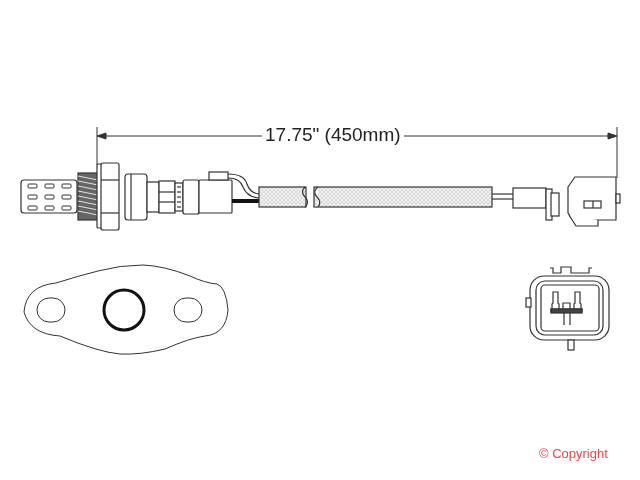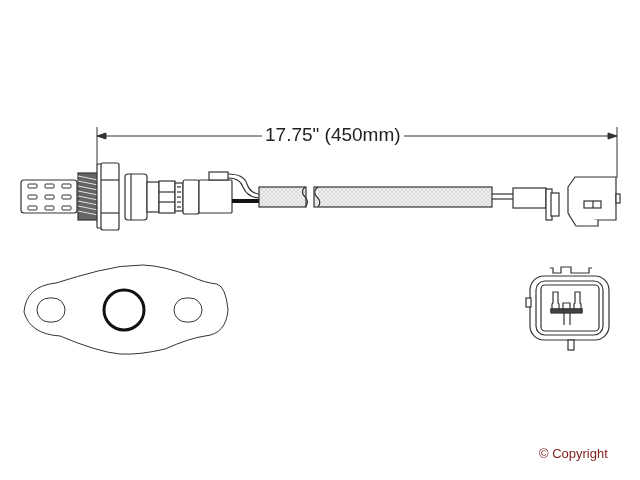--- a/index.html
+++ b/index.html
@@ -1,19 +1,19 @@
 <!DOCTYPE html>
 <html><head>
   <meta charset="utf-8">
   <style>
     html, body { margin: 0; padding: 0; background: #ffffff; }
     body { width: 640px; height: 480px; position: relative; overflow: hidden; font-family: "Liberation Sans", sans-serif; }
     #diagram { position: absolute; left: 0; top: 0; width: 640px; height: 480px; }
     .dim-label { position: absolute; top: 124px; left: 262px; font-size: 19px; color: #222; background: #fff; padding: 0 3px; white-space: nowrap; }
-    .copyright { position: absolute; top: 446px; left: 539px; font-size: 13px; color: #7f1d1d; white-space: nowrap; }
+    .copyright { position: absolute; top: 446px; left: 539px; font-size: 13px; color: #ef4444; white-space: nowrap; }
   </style>
 </head>
 <body>
 
 <svg id="diagram" viewBox="0 0 640 480" xmlns="http://www.w3.org/2000/svg">
   <defs>
     <pattern id="braid" width="4" height="4" patternUnits="userSpaceOnUse">
       <rect width="4" height="4" fill="#f2f2f2"></rect>
       <path d="M0 0 L4 4 M4 0 L0 4" stroke="#c8c8c8" stroke-width="0.6"></path>
     </pattern>

